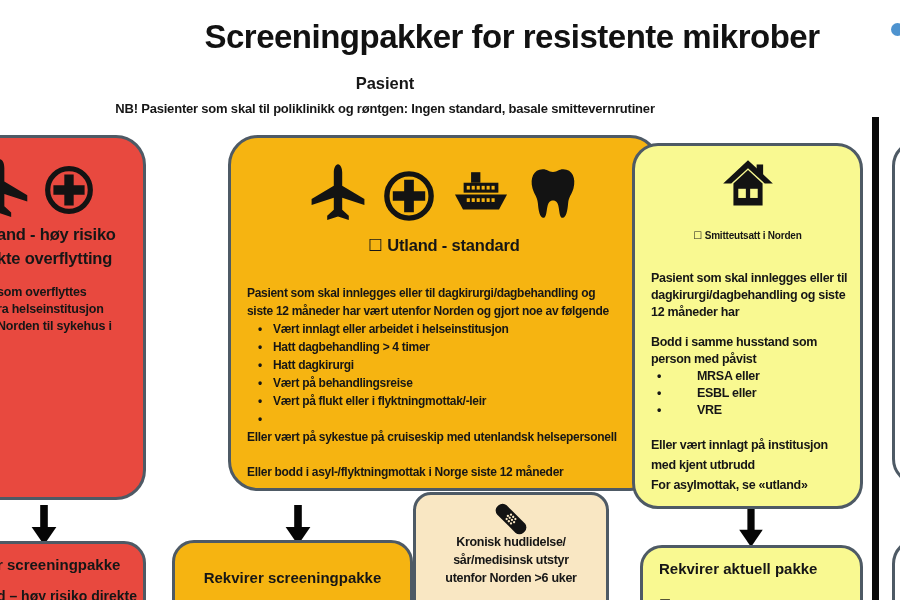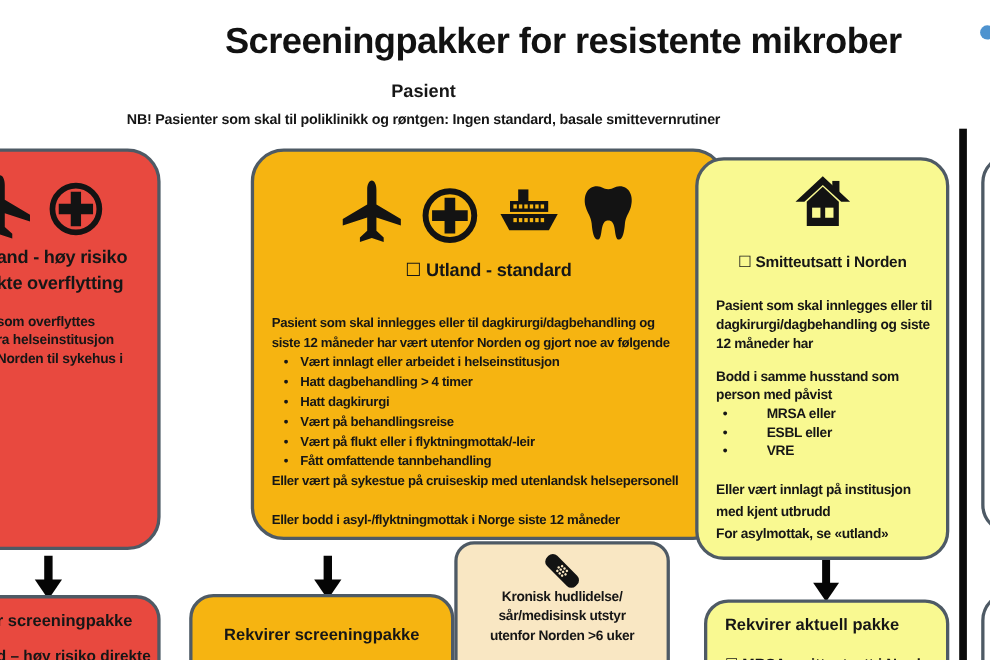--- a/index.html
+++ b/index.html
@@ -39,21 +39,21 @@
   .bdot{width:26px;text-align:center;flex:0 0 auto;}
   .brow.wide .bdot{width:40px;text-align:left;padding-left:6px;}
 
   #hr-title{left:56px;top:84px;font-size:16.5px;line-height:24px;}
   #hr-body{position:absolute;left:56px;top:146px;font-size:12.5px;line-height:17px;letter-spacing:-0.2px;}
 
   #utland-title{left:0;right:0;top:98px;text-align:center;font-size:16.5px;}
   #utland-body{position:absolute;left:16px;top:146px;font-size:12px;line-height:18px;letter-spacing:-0.3px;}
   #utland-body .footer{margin-top:17px;}
 
-  #smitte-title{left:0;right:0;top:84px;text-align:center;font-size:14px;}
+  #smitte-title{left:0;right:0;top:84px;text-align:center;font-size:10px;}
   #smitte-body{position:absolute;left:16px;top:124px;font-size:12.5px;line-height:17px;letter-spacing:-0.3px;}
   #smitte-body .household{margin-top:13px;}
   #smitte-body .outro{margin-top:16px;line-height:20px;}
 
   #result-high-l1{left:56px;top:12px;font-size:15px;white-space:nowrap;}
   #result-high-l2{left:56px;top:44px;font-size:14px;white-space:nowrap;}
   #result-std-label{left:0;right:0;top:26px;text-align:center;font-size:15px;white-space:nowrap;}
   #chronic-text{position:absolute;left:0;right:0;top:38px;text-align:center;font-size:12.5px;line-height:18px;font-weight:700;letter-spacing:-0.3px;}
   #result-norden-l1{left:16px;top:12px;font-size:15px;white-space:nowrap;}
   #result-norden-l2{left:16px;top:48px;font-size:13.5px;white-space:nowrap;}
@@ -147,21 +147,20 @@
       <div class="brow">
           <span class="bdot">•</span>
           <span>Vært på behandlingsreise</span>
         </div>
       <div class="brow">
           <span class="bdot">•</span>
           <span>Vært på flukt eller i flyktningmottak/-leir</span>
         </div>
       <div class="brow">
           <span class="bdot">•</span>
-          <span>Fått omfattende tannbehandling</span>
         </div>
       <div class="bodyline">Eller vært på sykestue på cruiseskip med utenlandsk helsepersonell</div>
       <div class="bodyline footer">Eller bodd i asyl-/flyktningmottak i Norge siste 12 måneder</div>
     </div>
   </div>
 
   <div class="box yellow" id="box-smitte">
     <svg class="icon" style="left:50%;transform:translateX(-50%);top:12px;" width="54" height="54" viewBox="0 0 100 100">
       <g fill="#131313">
         <rect x="66" y="12" width="12" height="20"></rect>

